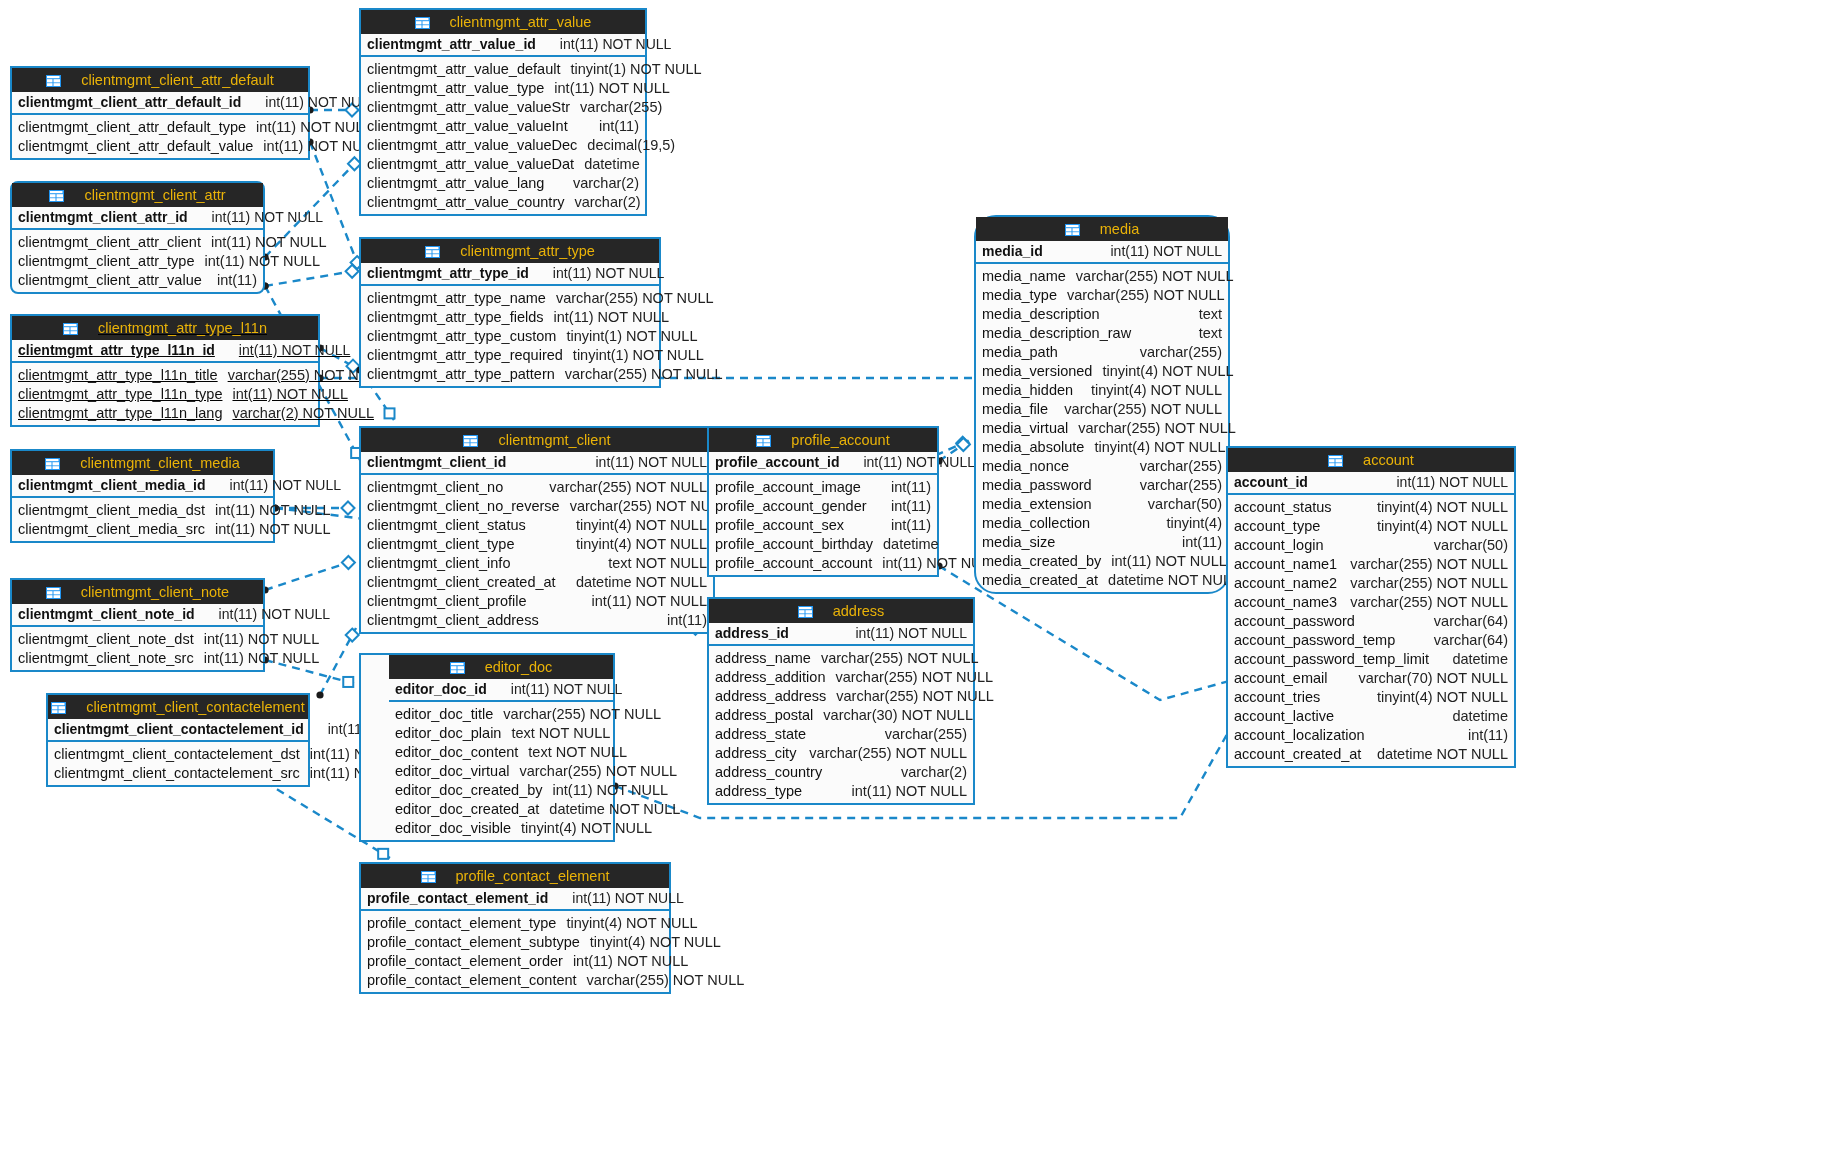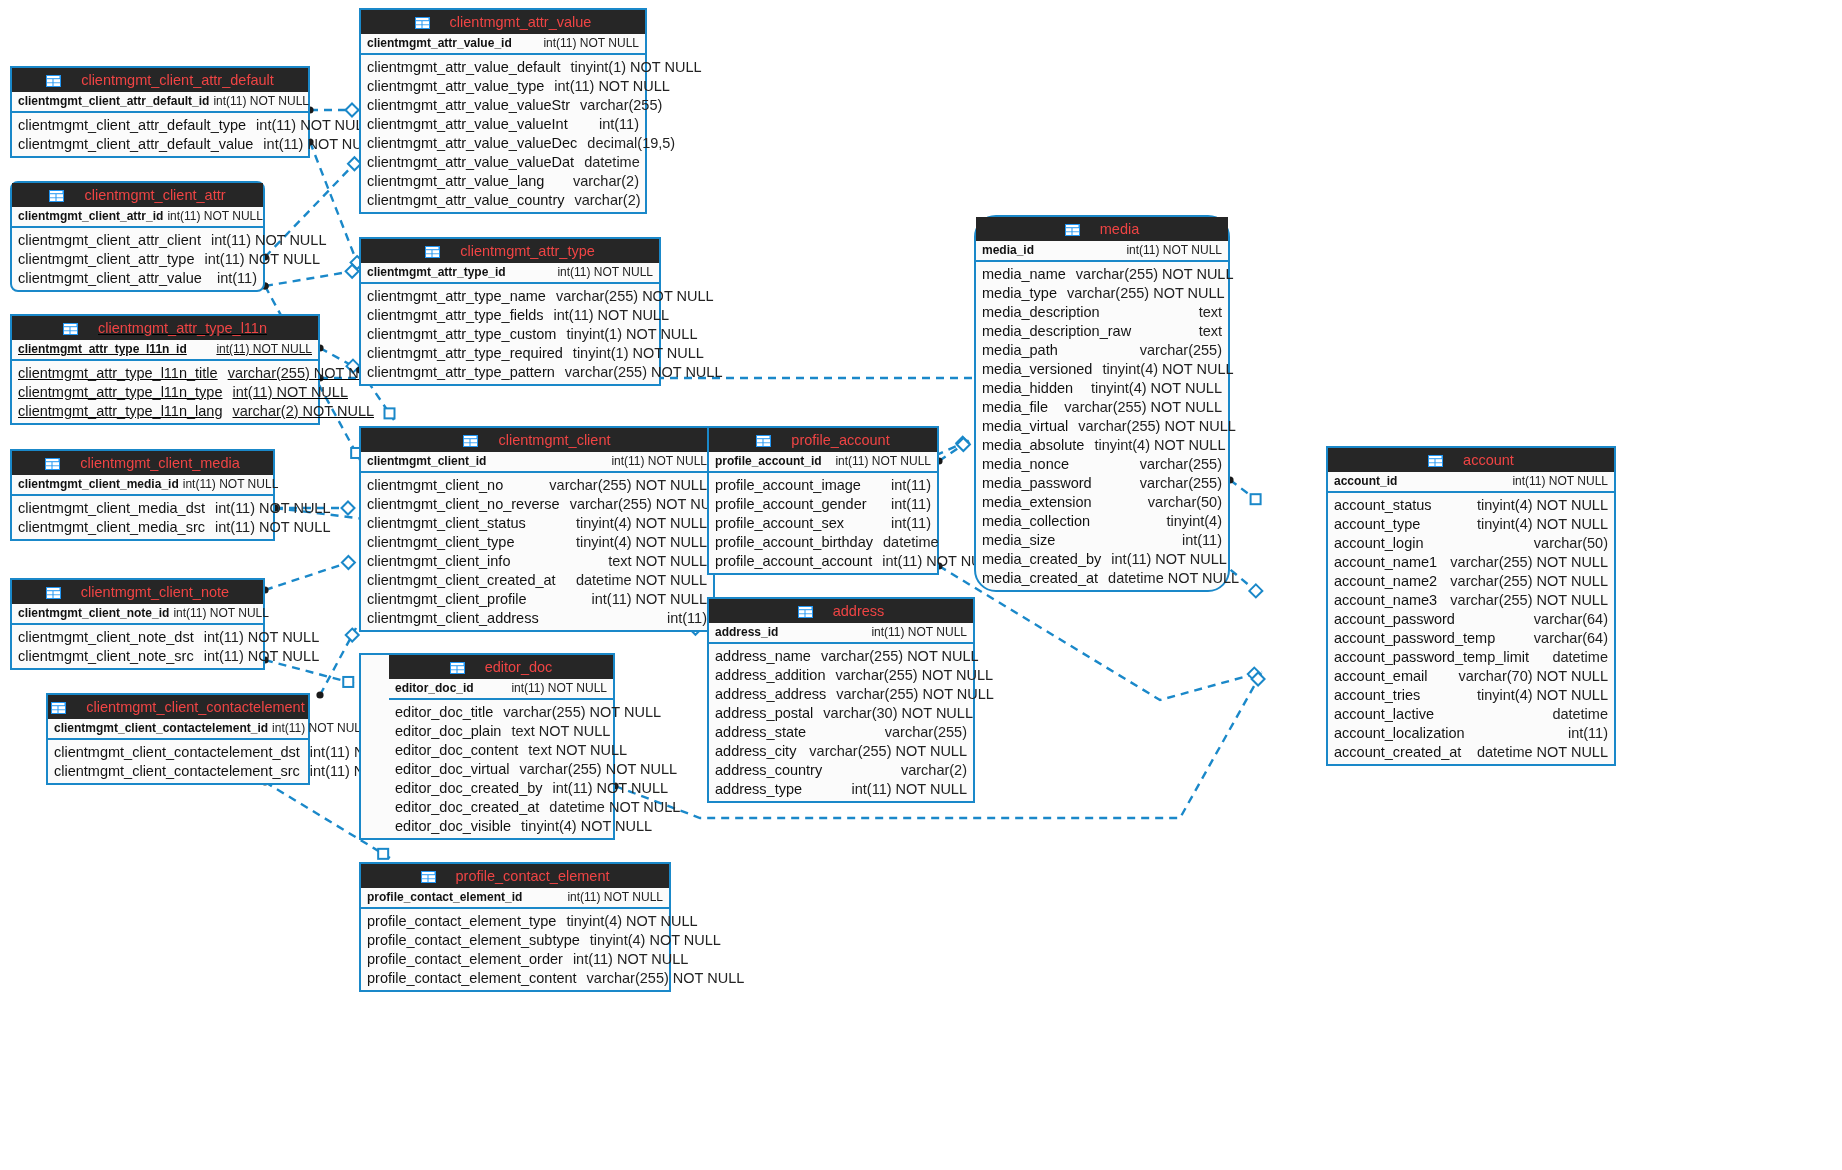--- a/index.html
+++ b/index.html
@@ -1,28 +1,28 @@
 <!DOCTYPE html>
 <html><head>
 <meta charset="utf-8">
 <style>
   html,body{margin:0;padding:0;background:#ffffff;}
   body{font-family:"Liberation Sans",sans-serif;}
   #canvas{position:relative;width:1842px;height:1170px;overflow:hidden;background:#fff;}
   #wires{position:absolute;left:0;top:0;width:1842px;height:1170px;pointer-events:none;z-index:1;}
 
   .tbl{position:absolute;z-index:2;background:#fbfbfb;border:2px solid #1a88c9;box-sizing:border-box;}
-  .tbl-hdr{background:#262626;color:#ef4444;height:24px;line-height:24px;text-align:center;
+  .tbl-hdr{background:#262626;color:#eab308;height:24px;line-height:24px;text-align:center;
            font-size:14.5px;display:flex;align-items:center;justify-content:center;gap:20px;}
   .tbl-hdr .tname{white-space:nowrap;}
   .ticon{width:15px;height:12px;flex:0 0 auto;display:inline-block;position:relative;top:1px;}
 
   .pk-row{display:flex;justify-content:space-between;align-items:center;
-          padding:2px 6px 3px 6px;font-size:12px;font-weight:bold;color:#111;
-          border-bottom:2px solid #1a88c9;background:#fbfbfb;gap:4px;}
+          padding:2px 6px 3px 6px;font-size:14px;font-weight:bold;color:#111;
+          border-bottom:2px solid #1a88c9;background:#fbfbfb;gap:24px;}
   .pk-row .ftype{font-weight:normal;color:#222;}
 
   .flds{padding:2px 0 3px 0;}
   .row{display:flex;justify-content:space-between;align-items:center;
        padding:0px 6px;height:19px;font-size:14.5px;color:#111;gap:10px;white-space:nowrap;}
   .fname{white-space:nowrap;}
   .ftype{white-space:nowrap;color:#222;}
 </style>
 </head>
 <body>
@@ -693,21 +693,21 @@
         <div class="row">
           <span class="fname">media_created_by</span>
           <span class="ftype">int(11) NOT NULL</span>
         </div>
         <div class="row">
           <span class="fname">media_created_at</span>
           <span class="ftype">datetime NOT NULL</span>
         </div>
       </div>
     </div>
-    <div class="tbl" style="left: 1326px; top: 446px; width: 290px;">
+    <div class="tbl" style="left: 1226px; top: 446px; width: 290px;">
       <div class="tbl-hdr">
         <svg viewBox="0 0 15 12" class="ticon">
           <rect x="0" y="0" width="15" height="12" fill="#2196f3"></rect>
           <rect x="1" y="4.2" width="5.5" height="3.2" fill="#ffffff"></rect>
           <rect x="7.5" y="4.2" width="6.5" height="3.2" fill="#ffffff"></rect>
           <rect x="1" y="8.2" width="5.5" height="2.8" fill="#ffffff"></rect>
           <rect x="7.5" y="8.2" width="6.5" height="2.8" fill="#ffffff"></rect>
           <rect x="1" y="1" width="12.5" height="2.2" fill="#ffffff"></rect>
         </svg>
         <span class="tname">account</span>

